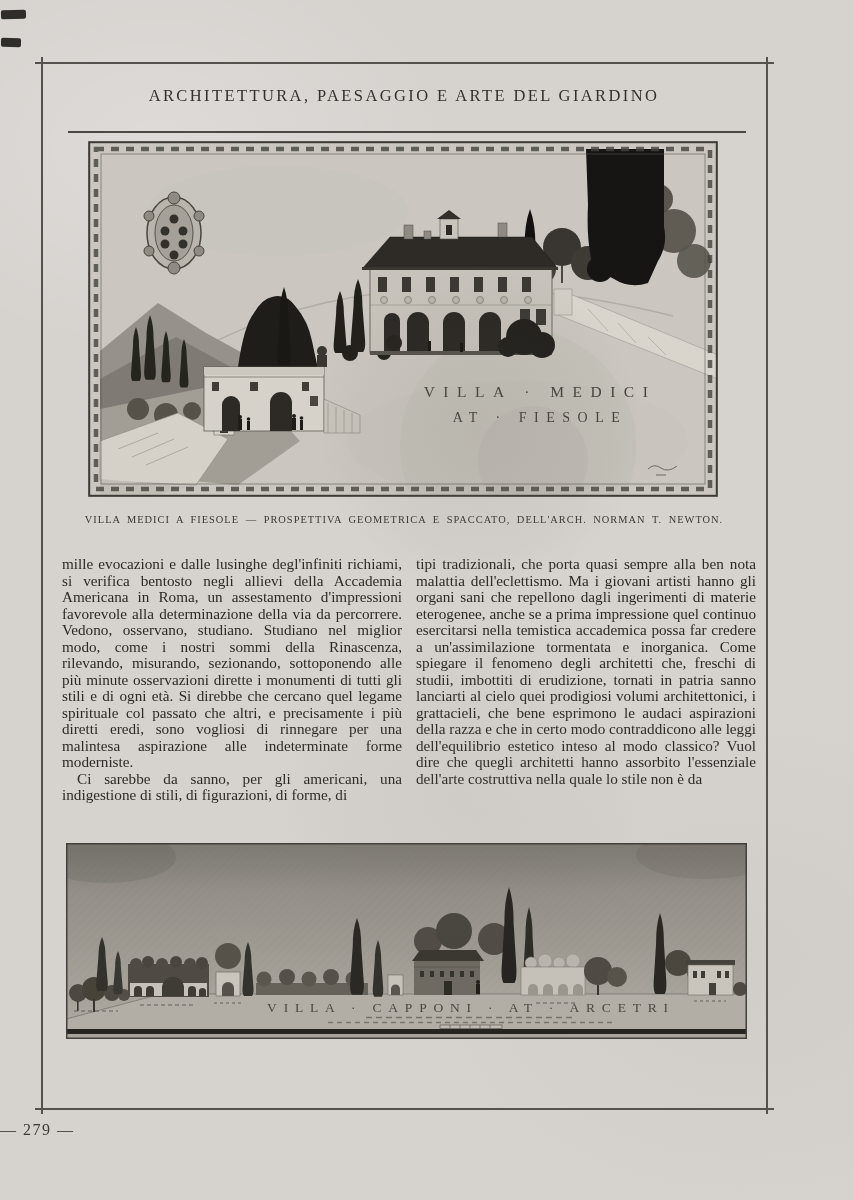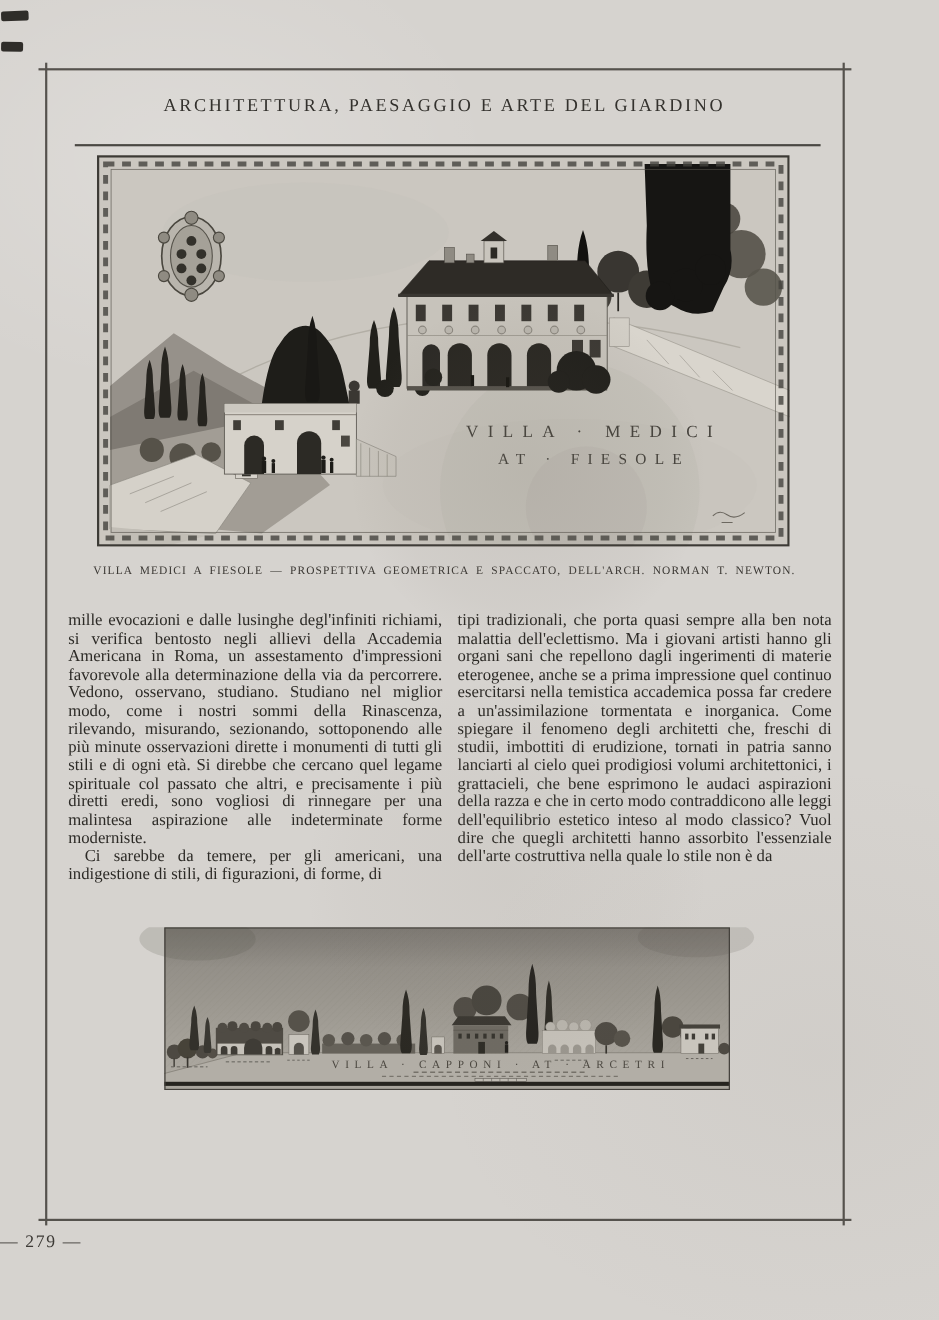--- a/index.html
+++ b/index.html
@@ -25,21 +25,21 @@
   .frame-bottom{left:35px;top:1108px;width:739px;height:2px;}
   .frame-left{left:41px;top:57px;width:2px;height:1057px;}
   .frame-right{left:766px;top:57px;width:2px;height:1057px;}
   .running-head{
     position:absolute;left:40px;top:86px;width:728px;text-align:center;
     font-size:16.5px;letter-spacing:2.4px;color:#33312d;white-space:nowrap;
   }
   .head-rule{position:absolute;left:68px;top:131px;width:678px;height:2px;background:#4a4843;}
   .figure{position:absolute;}
   .fig1{left:88px;top:141px;width:630px;height:356px;}
-  .fig2{left:66px;top:843px;width:681px;height:148px;}
+  .fig2{left:66px;top:843px;width:681px;height:196px;}
   .figure svg{display:block;width:100%;height:100%;}
   .caption{
     position:absolute;left:40px;width:728px;text-align:center;
     font-size:10.4px;letter-spacing:1.0px;word-spacing:3px;color:#3a3733;white-space:nowrap;
   }
   .cap1{top:514px;}
   .cap2{top:1060px;}
   .article{
     position:absolute;left:62px;top:556px;width:695px;
     display:flex;gap:14px;
@@ -258,21 +258,21 @@
         <rect x="13" y="13" width="604" height="330" stroke="#55534c" stroke-width="0.8" opacity="0.7"></rect>
       </g>
     </svg>
   </div>
 
   <div class="caption cap1">VILLA MEDICI A FIESOLE — PROSPETTIVA GEOMETRICA E SPACCATO, DELL'ARCH. NORMAN T. NEWTON.</div>
 
   <div class="article">
     <div class="col">
       <p>mille evocazioni e dalle lusinghe degl'infiniti richiami, si verifica bentosto negli allievi della Accademia Americana in Roma, un assestamento d'impressioni favorevole alla determinazione della via da percorrere. Vedono, osservano, studiano. Studiano nel miglior modo, come i nostri sommi della Rinascenza, rilevando, misurando, sezionando, sottoponendo alle più minute osservazioni dirette i monumenti di tutti gli stili e di ogni età. Si direbbe che cercano quel legame spirituale col passato che altri, e precisamente i più diretti eredi, sono vogliosi di rinnegare per una malintesa aspirazione alle indeterminate forme moderniste.</p>
-      <p>Ci sarebbe da temere, per gli americani, una indigestione di stili, di figurazioni, di forme, di</p>
+      <p>Ci sarebbe da sanno, per gli americani, una indigestione di stili, di figurazioni, di forme, di</p>
     </div>
     <div class="col">
       <p>tipi tradizionali, che porta quasi sempre alla ben nota malattia dell'eclettismo. Ma i giovani artisti hanno gli organi sani che repellono dagli ingerimenti di materie eterogenee, anche se a prima impressione quel continuo esercitarsi nella temistica accademica possa far credere a un'assimilazione tormentata e inorganica. Come spiegare il fenomeno degli architetti che, freschi di studii, imbottiti di erudizione, tornati in patria sanno lanciarti al cielo quei prodigiosi volumi architettonici, i grattacieli, che bene esprimono le audaci aspirazioni della razza e che in certo modo contraddicono alle leggi dell'equilibrio estetico inteso al modo classico? Vuol dire che quegli architetti hanno assorbito l'essenziale dell'arte costruttiva nella quale lo stile non è da</p>
     </div>
   </div>
 
   <div class="figure fig2">
     <svg viewBox="0 0 681 196">
       <defs>
         <path id="cyB" d="M0 0 Q 3.5 8 3.4 20 L 5.5 46 Q 5.8 52 4 54 L -4 54 Q -5.8 52 -5.5 46 L -3.4 20 Q -3.5 8 0 0 Z"></path>

